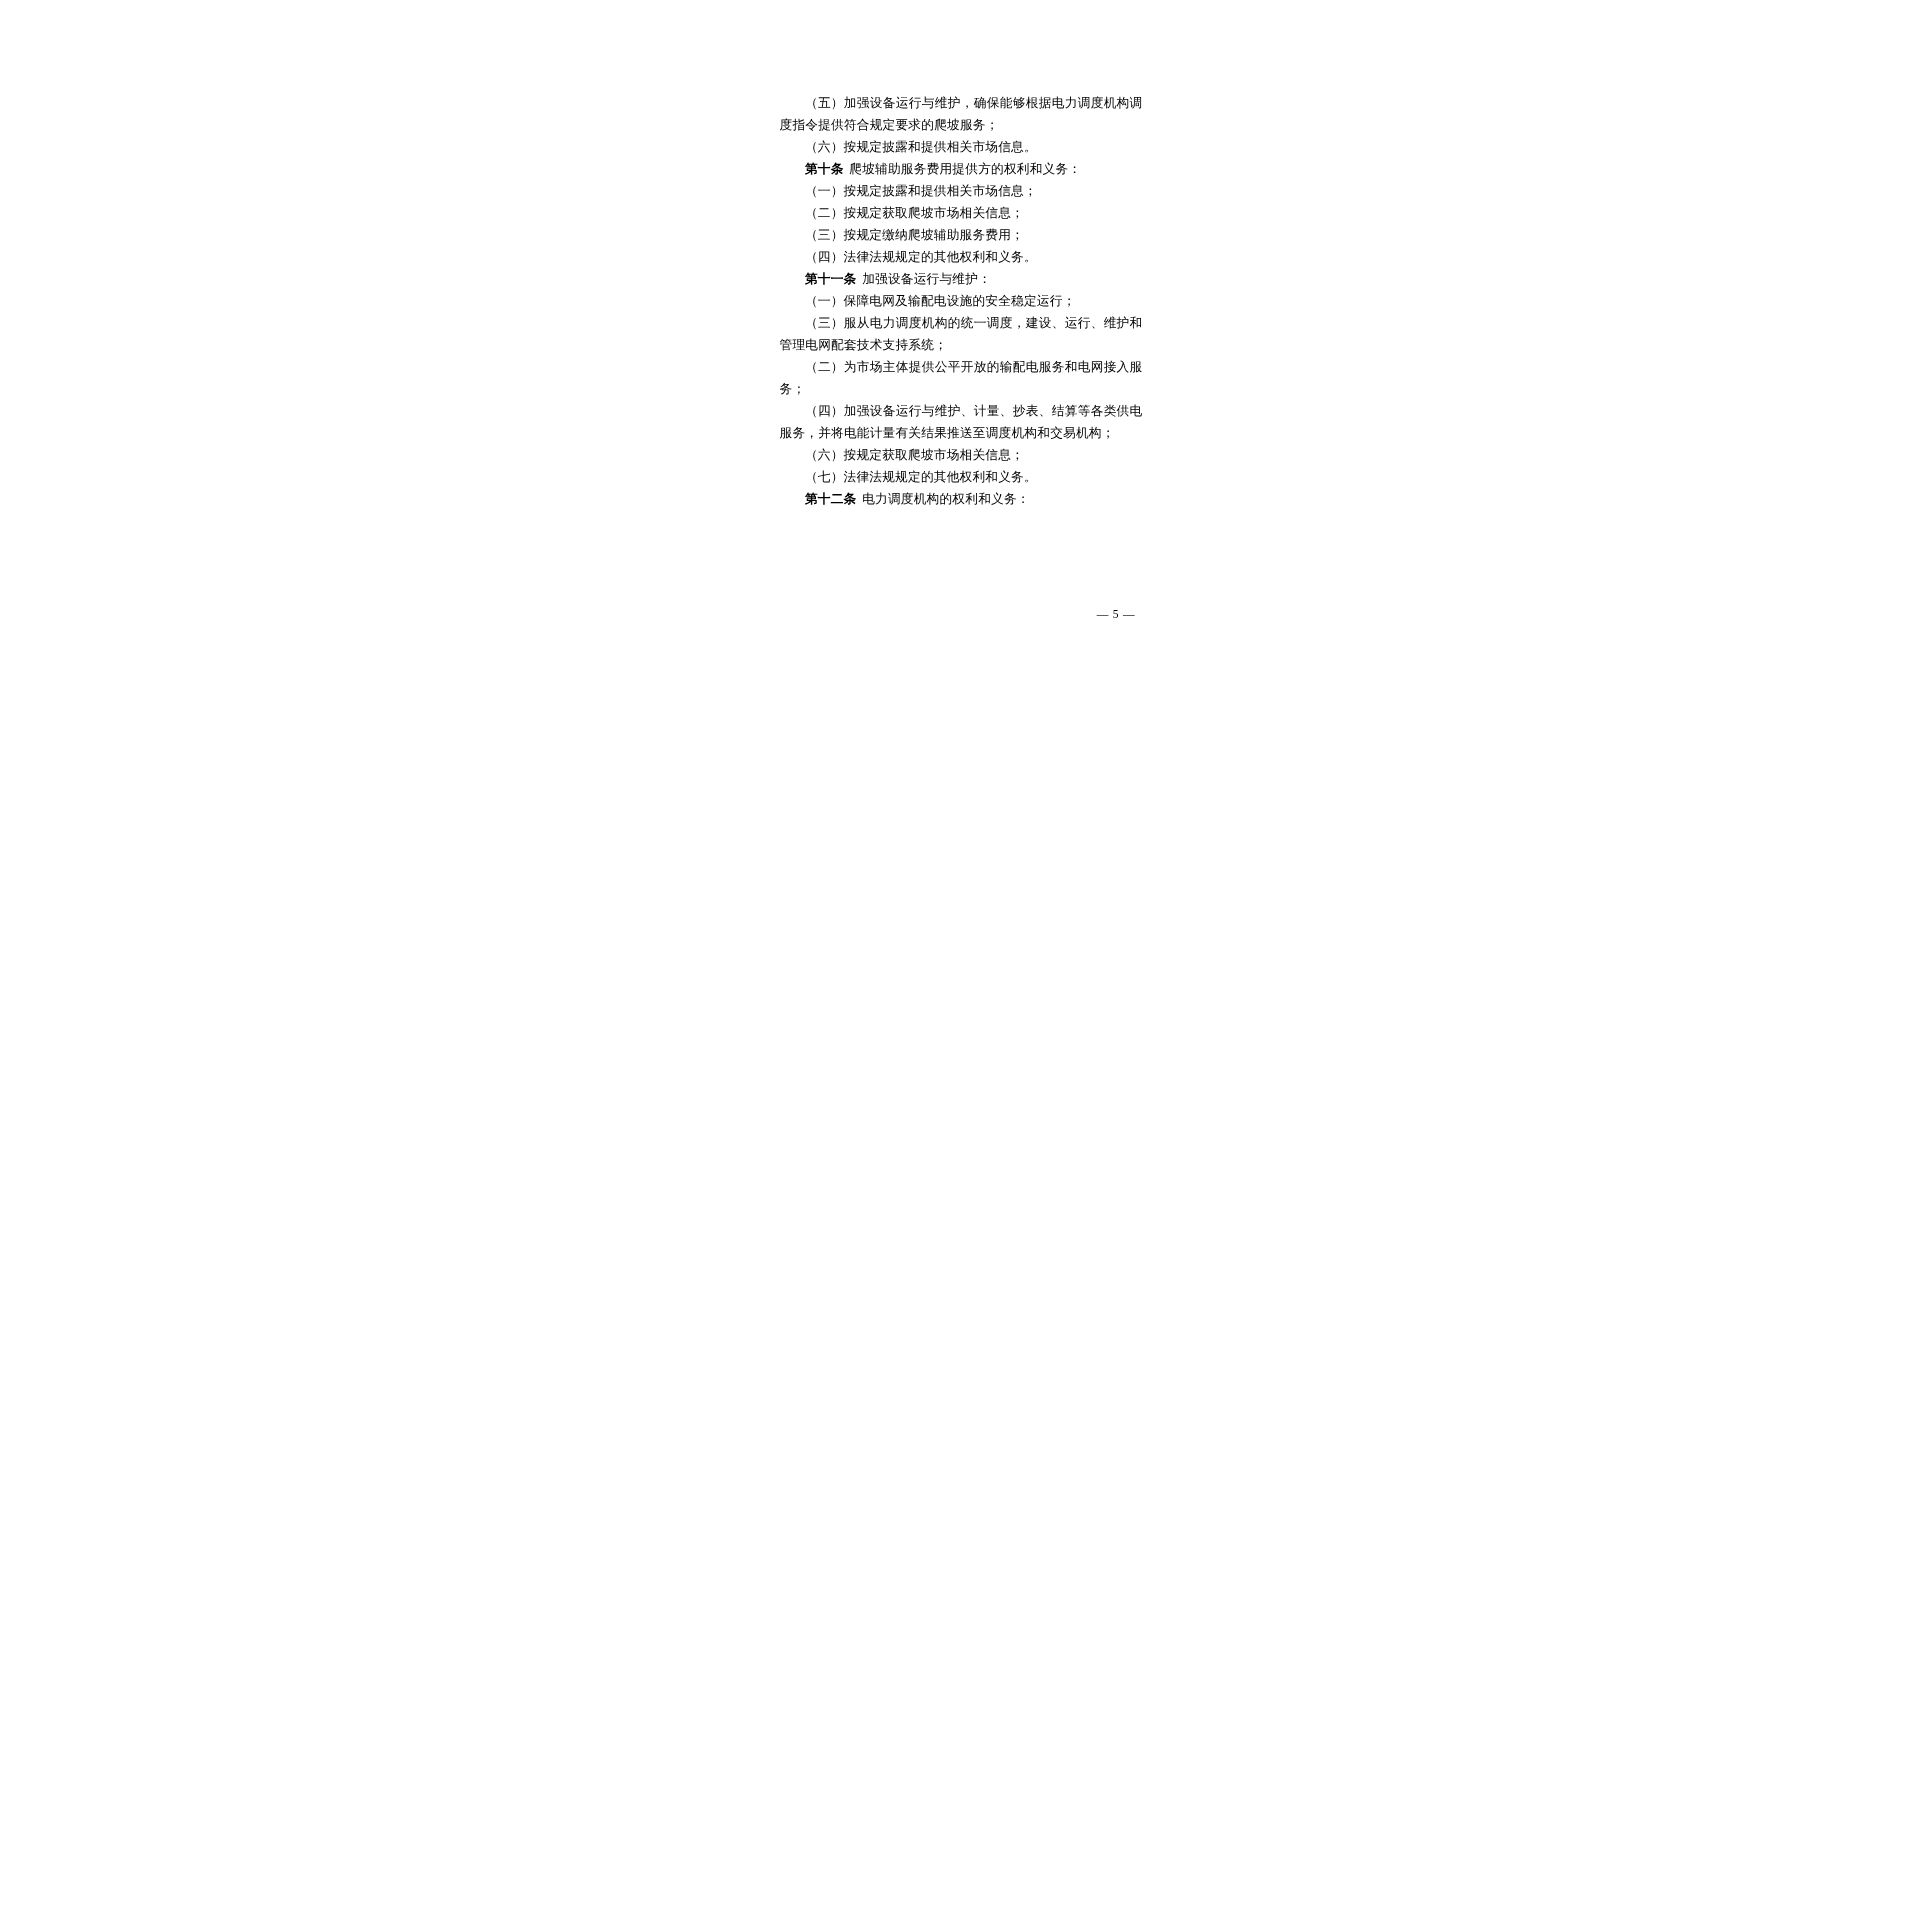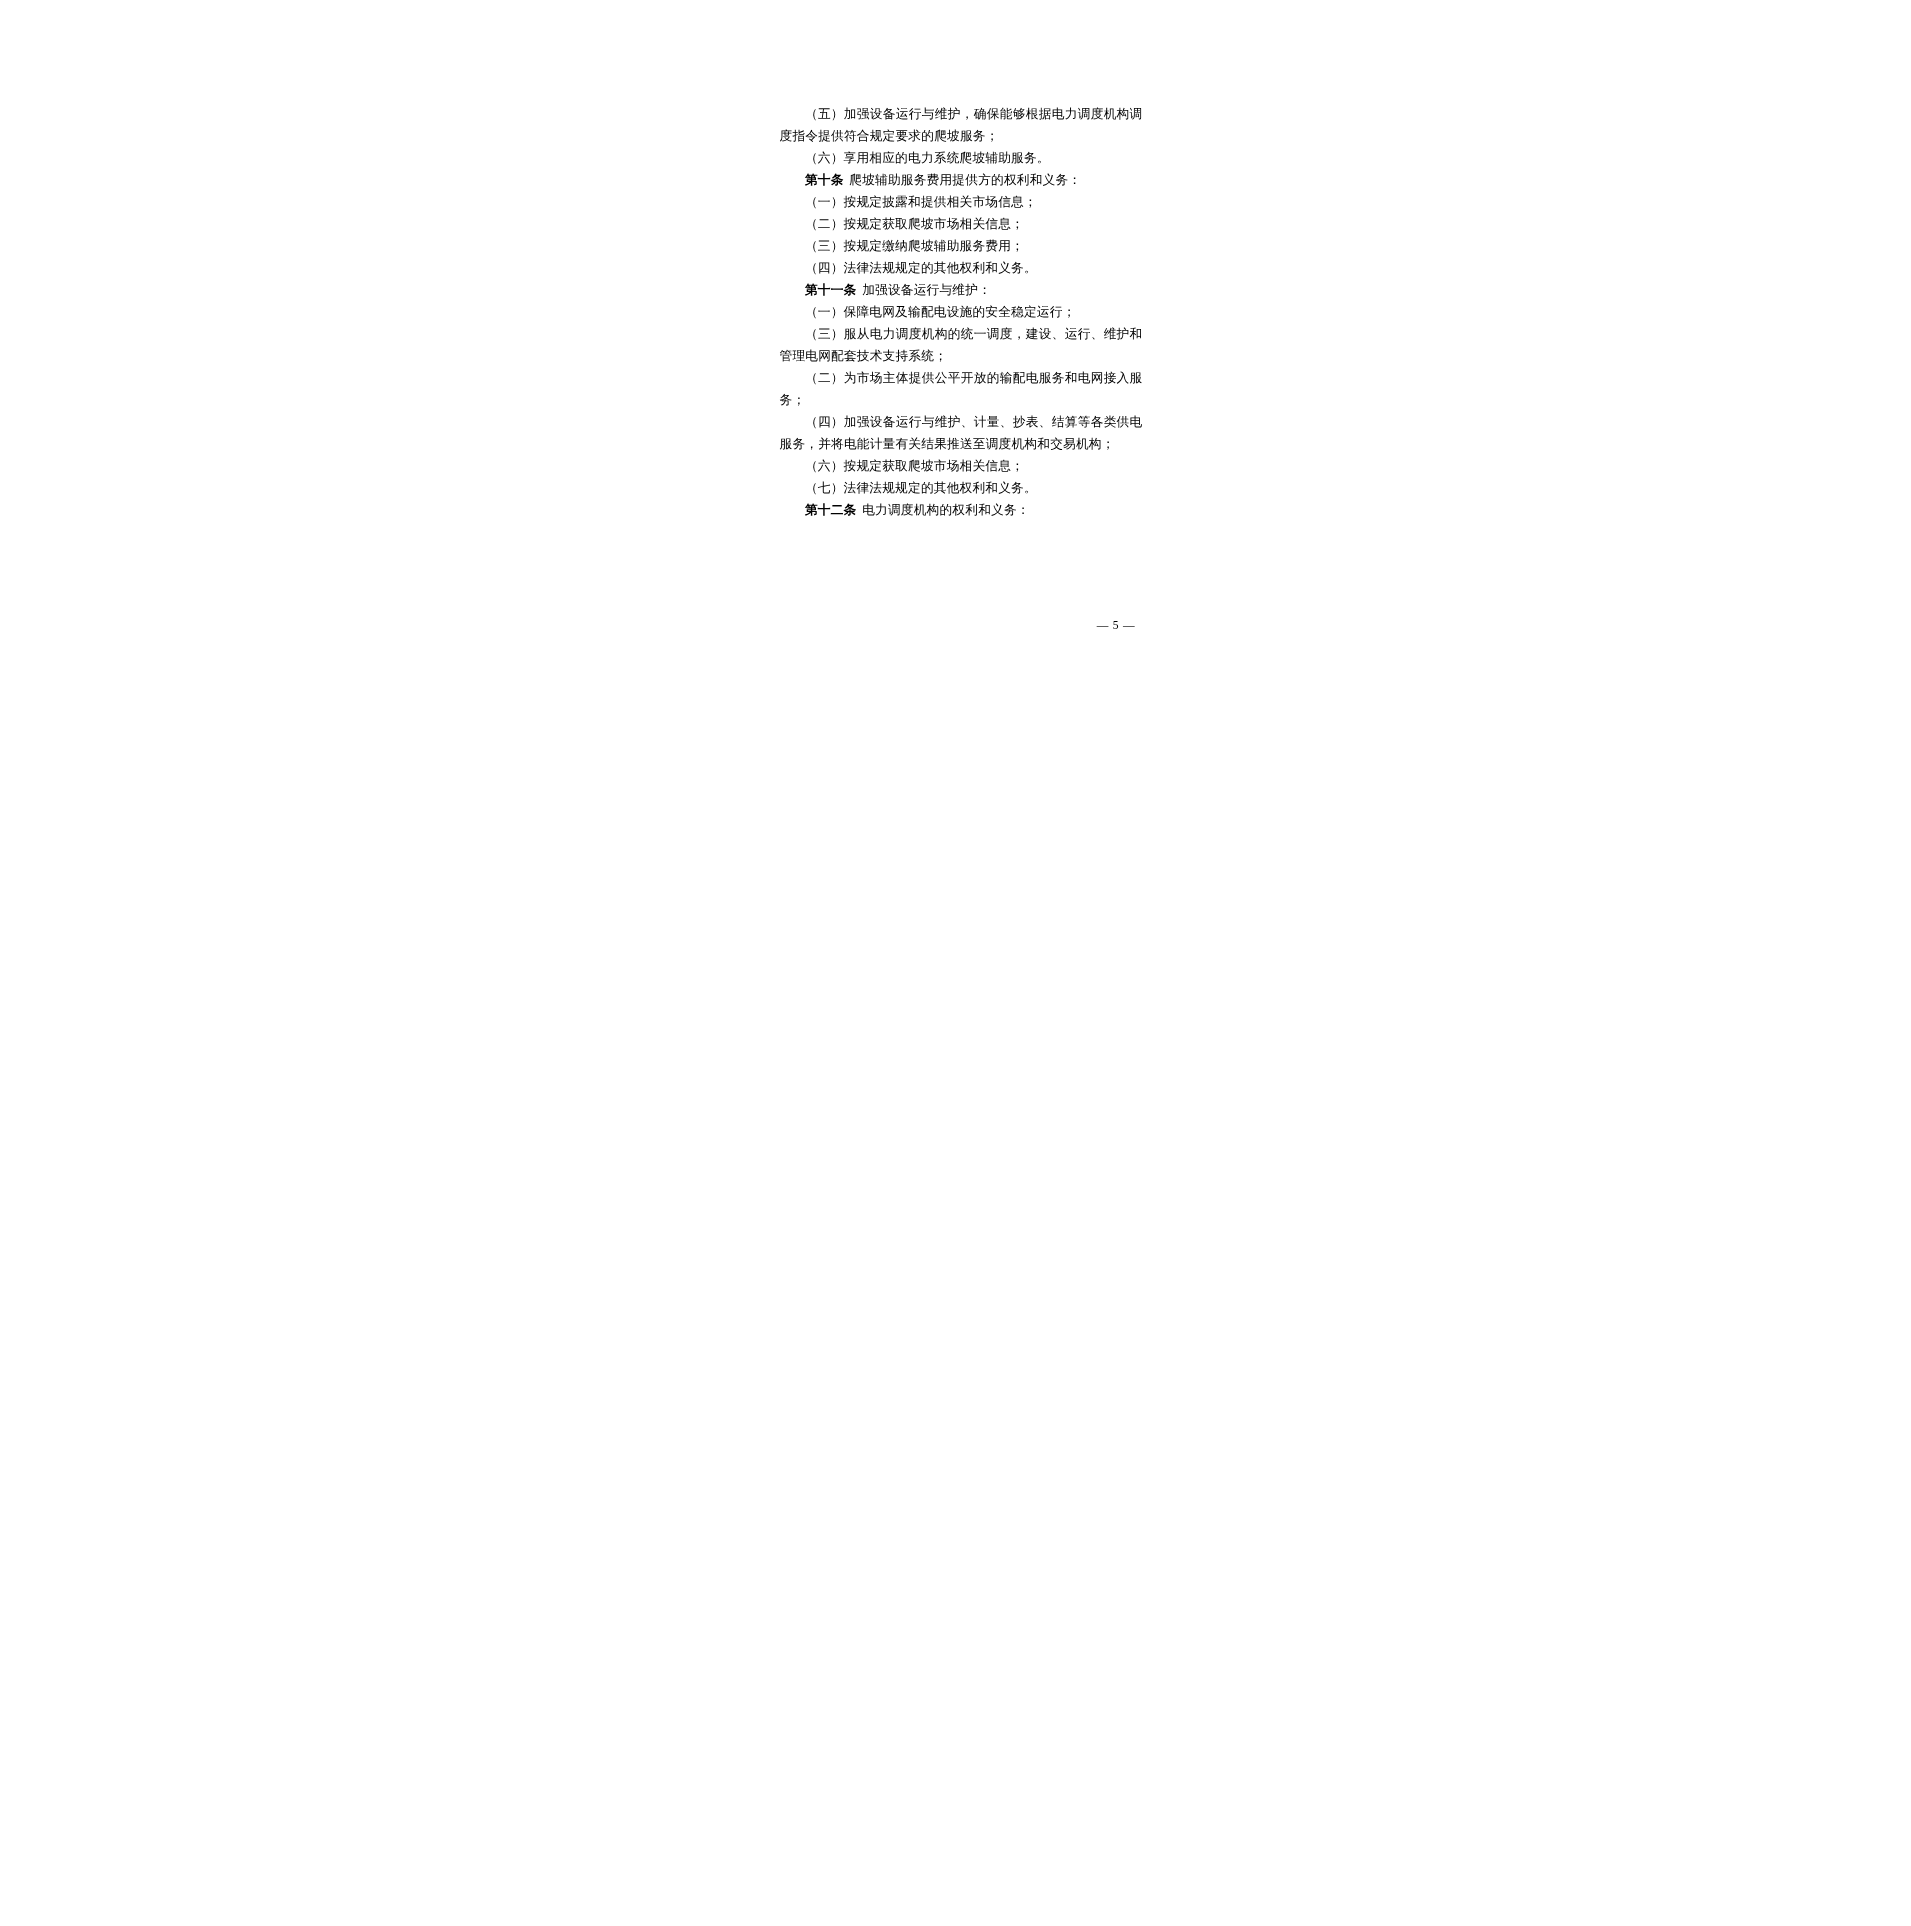--- a/index.html
+++ b/index.html
@@ -4,21 +4,21 @@
 <style>
   html, body {
     margin: 0;
     padding: 0;
     background: #ffffff;
   }
   .doc-page {
     position: relative;
     width: 478px;
     height: 676px;
-    margin: 16px auto;
+    margin: 5px auto;
     background: #ffffff;
     color: #000000;
     overflow: hidden;
   }
   .doc-content {
     position: absolute;
     left: 63px;
     top: 87px;
     width: 363px;
   }
@@ -50,21 +50,21 @@
     letter-spacing: 0.8px;
   }
 </style>
 </head>
 <body>
 
 <div class="doc-page">
   <div class="doc-content">
 
     <p><span>（五）加强设备运行与维护，确保能够根据电力调度机构调度指令提供符合规定要求的爬坡服务；</span></p>
-    <p><span>（六）享用相应的电力系统爬坡辅助服务。</span></p>
+    <p><span>（六）按规定披露和提供相关市场信息。</span></p>
 
     <p><span class="article-num">第十条</span><span>爬坡辅助服务费用提供方的权利和义务：</span></p>
 
     <p><span>（一）按规定披露和提供相关市场信息；</span></p>
     <p><span>（二）按规定获取爬坡市场相关信息；</span></p>
     <p><span>（三）按规定缴纳爬坡辅助服务费用；</span></p>
     <p><span>（四）法律法规规定的其他权利和义务。</span></p>
 
     <p><span class="article-num">第十一条</span><span>加强设备运行与维护：</span></p>
 

